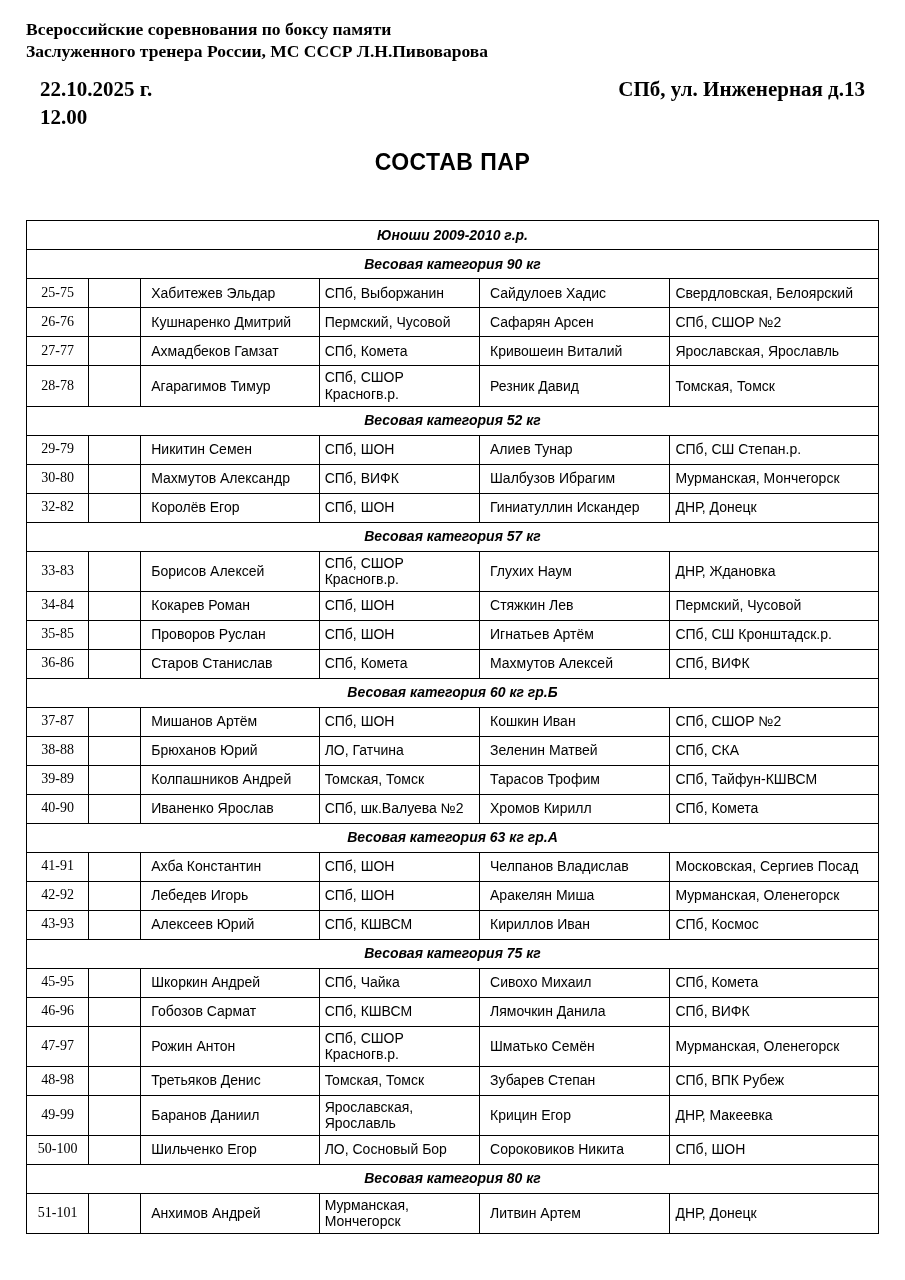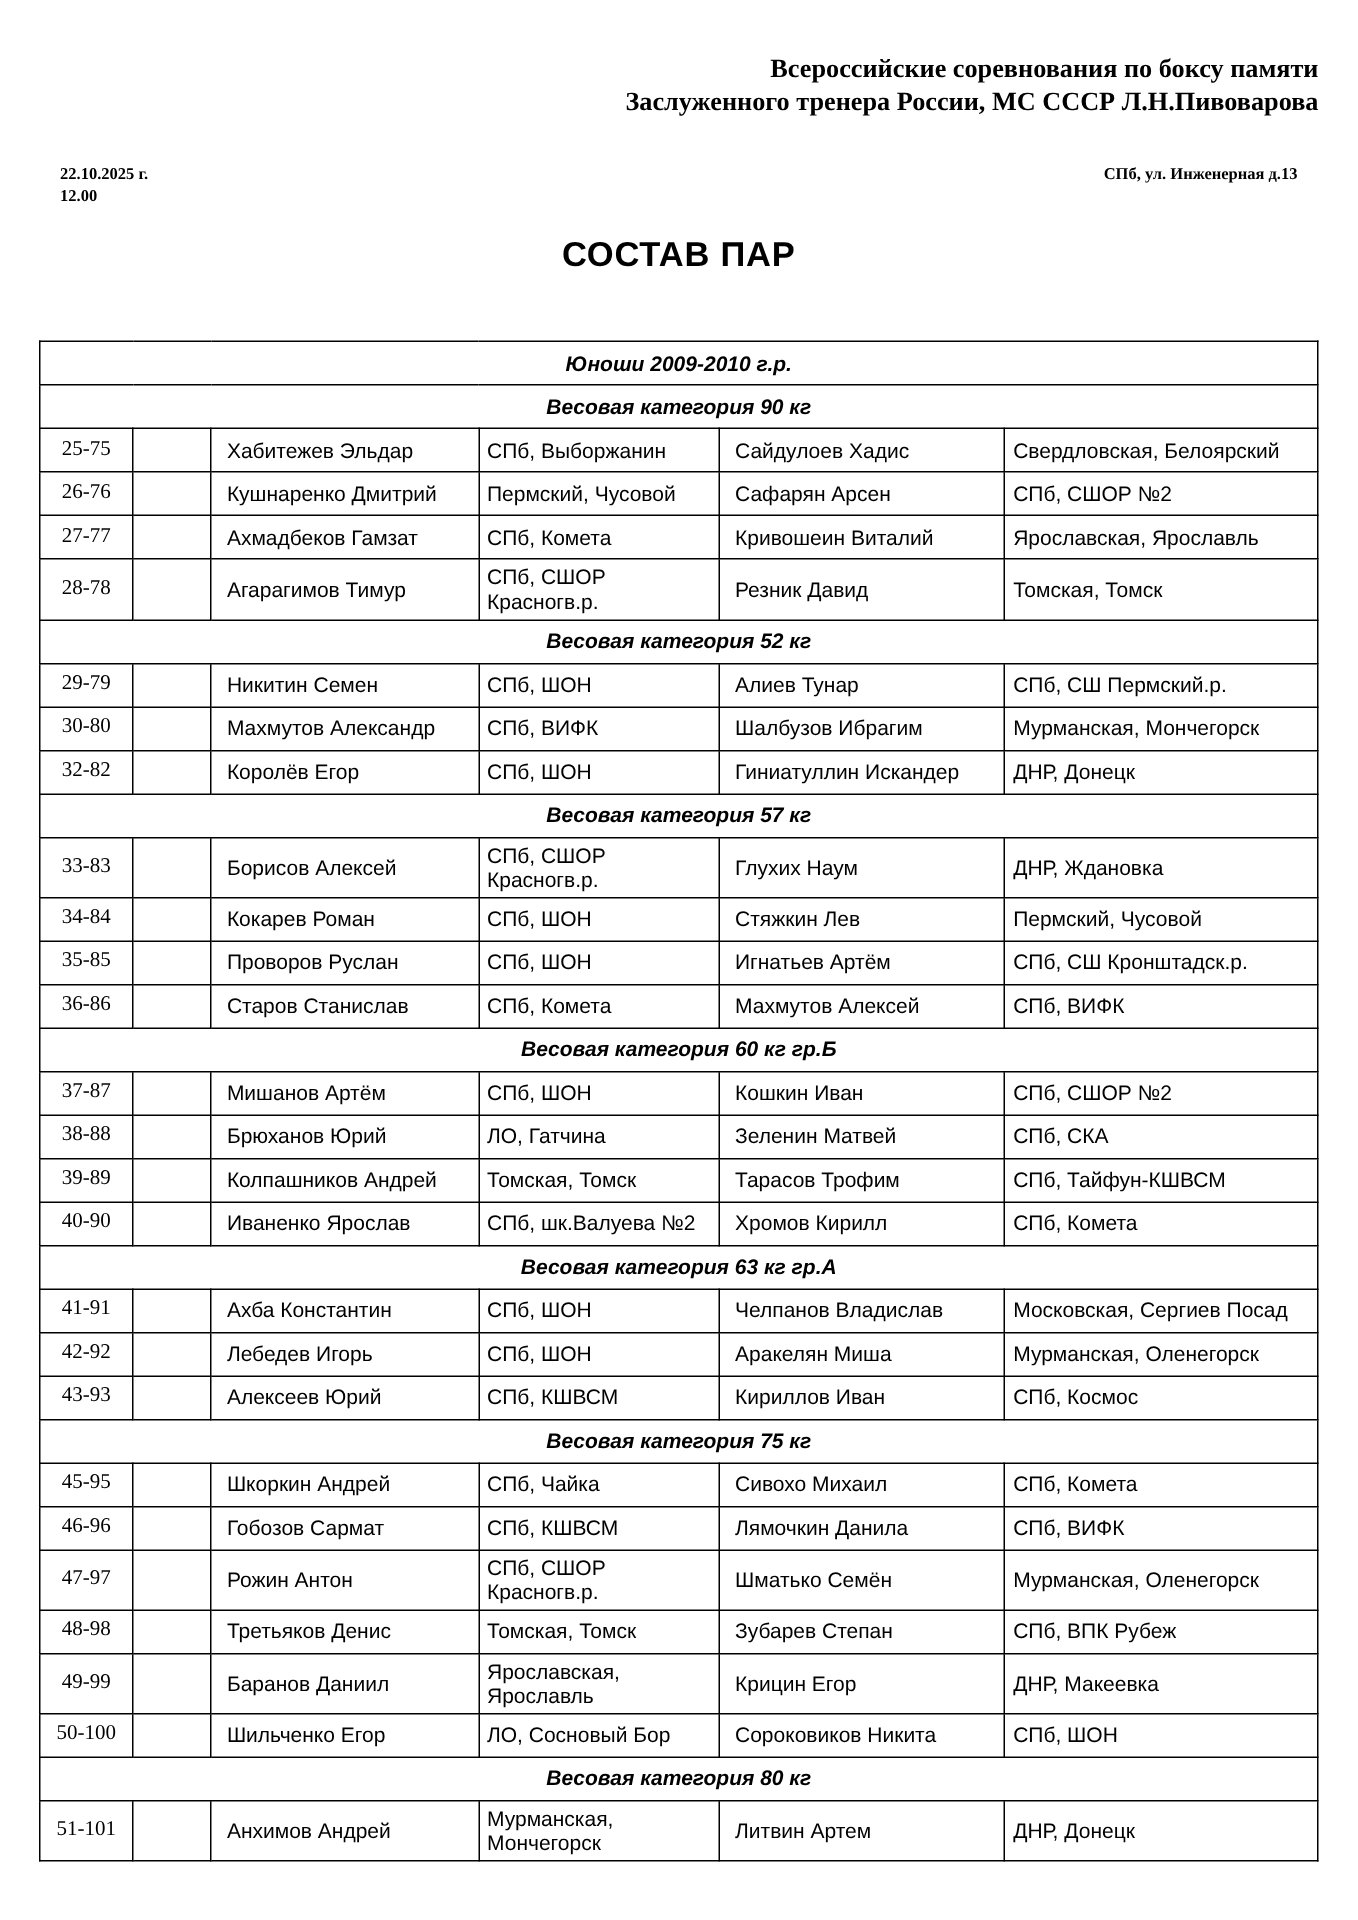--- a/index.html
+++ b/index.html
@@ -18,35 +18,35 @@
     width: 905px;
     min-height: 1280px;
     box-sizing: border-box;
     padding: 18px 26px 10px 26px;
     position: relative;
   }
   .header-title {
     font-family: "Liberation Serif", serif;
     font-weight: bold;
     font-size: 17.5px;
-    text-align: right;
+    text-align: left;
     line-height: 1.28;
-    margin: 16px 0 0 0;
+    margin: 0 0 0 0;
   }
   .header-title .line2 {
     display: block;
   }
   .meta-row {
     display: flex;
     justify-content: space-between;
     align-items: flex-start;
     font-family: "Liberation Serif", serif;
     font-weight: bold;
-    font-size: 11px;
-    margin-top: 30px;
+    font-size: 21px;
+    margin-top: 12px;
     padding: 0 14px 0 14px;
   }
   .meta-left {
     line-height: 1.35;
   }
   .meta-right {
     line-height: 1.35;
     text-align: right;
   }
   .doc-title {
@@ -166,21 +166,21 @@
         </tr>
         <tr class="weight-head">
           <td colspan="6">Весовая категория 52 кг</td>
         </tr>
         <tr>
           <td class="col-num">29-79</td>
           <td class="col-blank"></td>
           <td class="col-name">Никитин Семен</td>
           <td class="small">СПб, ШОН</td>
           <td class="col-name2">Алиев Тунар</td>
-          <td class="small">СПб, СШ Пермский.р.</td>
+          <td class="small">СПб, СШ Степан.р.</td>
         </tr>
         <tr>
           <td class="col-num">30-80</td>
           <td class="col-blank"></td>
           <td class="col-name">Махмутов Александр</td>
           <td class="small">СПб, ВИФК</td>
           <td class="col-name2">Шалбузов Ибрагим</td>
           <td class="small">Мурманская, Мончегорск</td>
         </tr>
         <tr>

